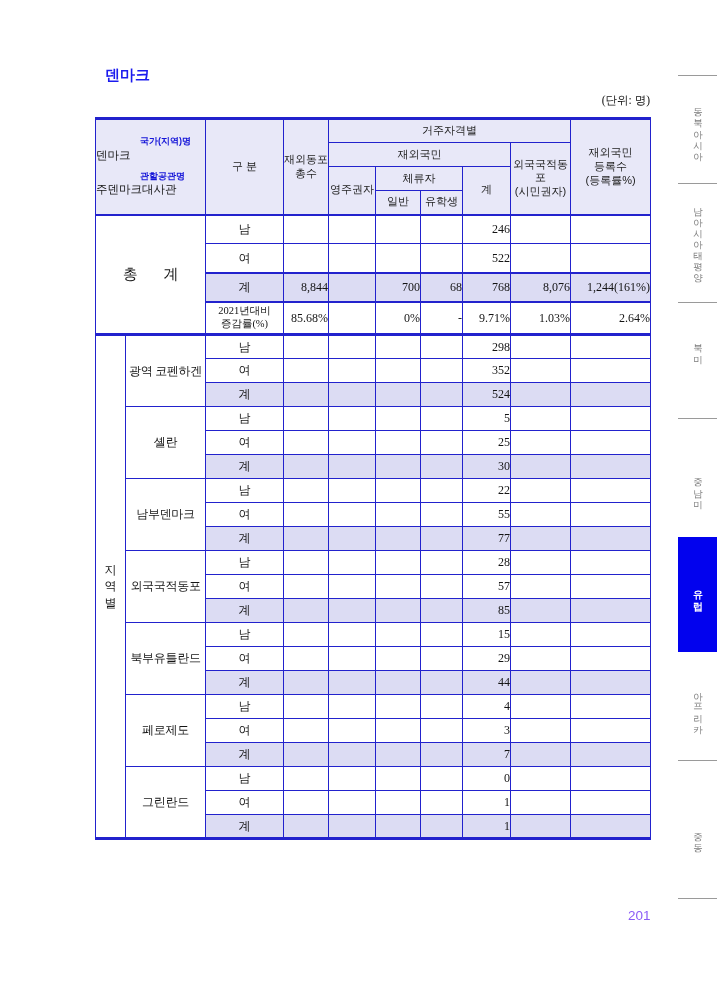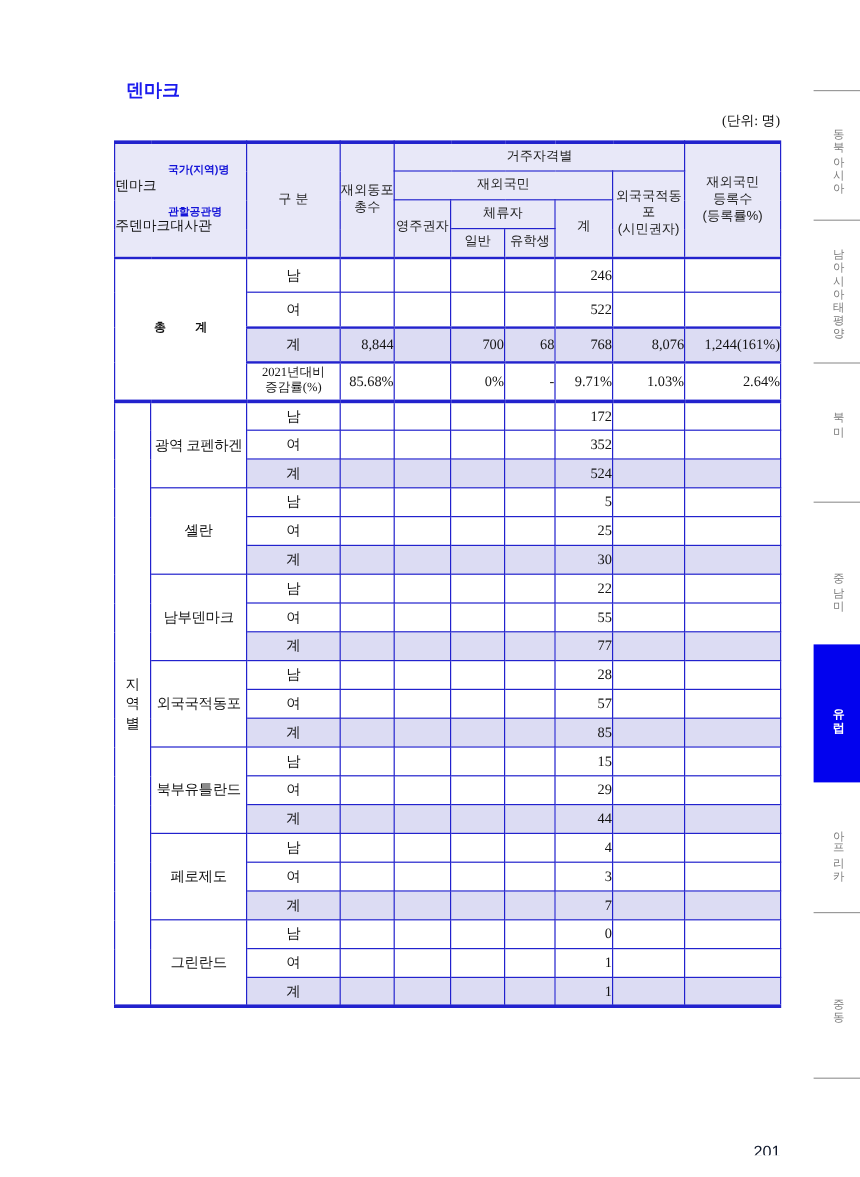--- a/index.html
+++ b/index.html
@@ -12,21 +12,21 @@
     --gray:#7b7b7b;
   }
   *{box-sizing:border-box;margin:0;padding:0;}
   html,body{background:#fff;}
   .page{position:relative;width:717px;height:963px;background:#fff;overflow:hidden;
         font-family:"Liberation Serif",serif;}
   .title{position:absolute;left:105px;top:66px;font-family:"Liberation Sans",sans-serif;
          font-size:15px;font-weight:bold;color:var(--title);}
   .unit{position:absolute;right:67px;top:93px;font-size:11.5px;color:#111;
         font-family:"Liberation Serif",serif;}
-  .pagenum{position:absolute;left:628px;top:952px;font-size:13.5px;color:#0f172a;
+  .pagenum{position:absolute;left:628px;top:908px;font-size:13.5px;color:#8b5cf6;
         font-family:"Liberation Sans",sans-serif;}
 
   
   table.stat{position:absolute;left:95px;top:117px;width:555px;border-collapse:collapse;
         table-layout:fixed;border:1px solid var(--bd);border-top:3px solid var(--bd);
         border-bottom:3px solid var(--bd);}
   table.stat th,table.stat td{border:1px solid var(--bd);padding:0;overflow:hidden;
         vertical-align:middle;}
   thead tr{height:24px;}
   thead th{background:var(--hbg);font-family:"Liberation Sans",sans-serif;font-weight:normal;
@@ -38,21 +38,21 @@
   .info .val{color:#111;font-size:11.5px;line-height:1.3;margin-bottom:8px;}
   .info .val.last{margin-bottom:0;}
 
   tbody td{font-family:"Liberation Serif",serif;font-size:12px;color:#141414;
         text-align:center;line-height:1.2;}
   tbody tr.rh29{height:29px;} tbody tr.rh33{height:33px;} tbody tr.rh24{height:24px;}
   td.num{text-align:right;padding-right:5px;}
   tr.hl td{background:var(--hl);}
   tr.emph td{border-top:2px solid var(--bd);border-bottom:2px solid var(--bd);}
   tr.section-top td{border-top:3px solid var(--bd);}
-  td.group-label{font-size:10px;word-spacing:22px;background:#fff !important;font-weight:bold;}
+  td.group-label{font-size:15px;word-spacing:22px;background:#fff !important;}
   td.rname{background:#fff !important;font-size:12px;letter-spacing:-0.3px;}
   td.vertical{background:#fff !important;white-space:pre-line;font-size:12px;line-height:1.35;}
   td.gubun-small{font-size:10.5px;line-height:1.2;white-space:pre-line;}
 
   
   .sidebar{position:absolute;left:678px;top:0;width:39px;height:981px;}
   .sidebar .sep{position:absolute;left:0;width:39px;height:1px;background:#9a9a9a;}
   .sidebar .tab{position:absolute;left:0;width:39px;display:flex;align-items:center;
         justify-content:center;}
   .sidebar .tab span{writing-mode:vertical-rl;text-orientation:upright;
@@ -152,21 +152,21 @@
         <tr class="rh24 section-top">
           <td rowspan="21" class="vertical">지
 역
 별</td>
           <td rowspan="3" class="rname">광역 코펜하겐</td>
           <td>남</td>
           <td class="num"></td>
           <td class="num"></td>
           <td class="num"></td>
           <td class="num"></td>
-          <td class="num">172</td>
+          <td class="num">298</td>
           <td class="num"></td>
           <td class="num"></td>
         </tr>
         <tr class="rh24">
           <td>여</td>
           <td class="num"></td>
           <td class="num"></td>
           <td class="num"></td>
           <td class="num"></td>
           <td class="num">352</td>

